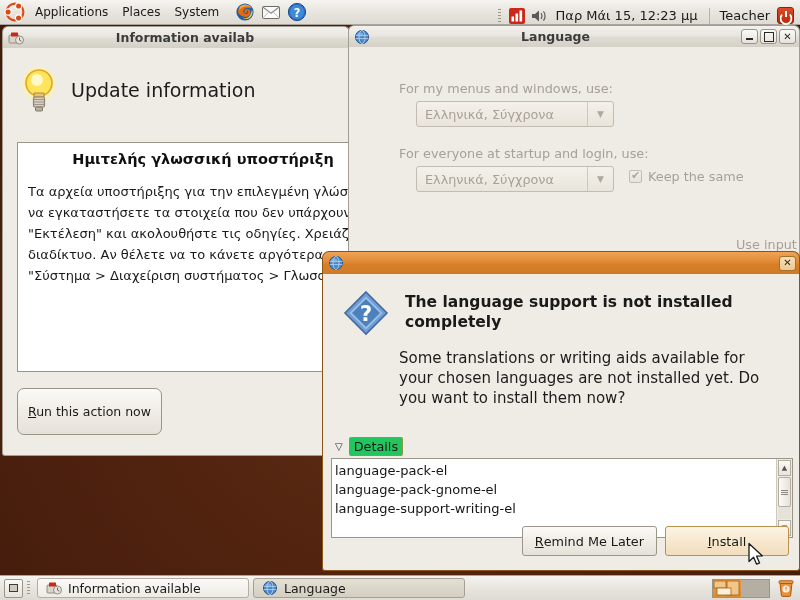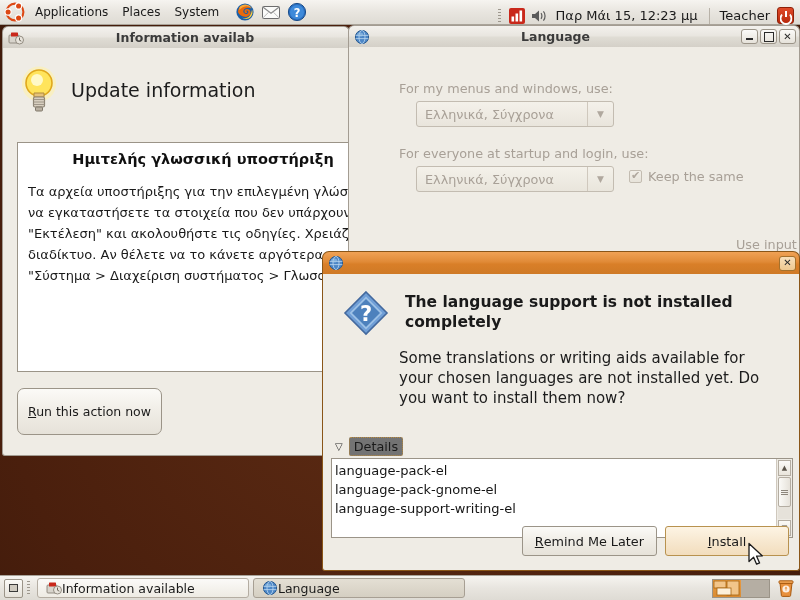--- a/index.html
+++ b/index.html
@@ -180,21 +180,21 @@
   #modal-body {
     padding: 12px 18px 0 76px; font-size: 15px; color: #1c1c1c; line-height: 20px;
   }
   #details-expander {
     position: absolute; left: 12px; top: 163px;
     display: flex; align-items: center; gap: 6px; cursor: default;
   }
   #details-tri { font-size: 10px; color: #2a2a2a; }
   #details-label {
     font-size: 12.8px; color: #1a1a1a; padding: 1px 4px;
-    border: 1px dotted #b98a3e; background: #737373; border-radius: 2px;
+    border: 1px dotted #b98a3e; background: #22c55e; border-radius: 2px;
   }
   #pkg-listview {
     position: absolute; left: 8px; top: 184px; width: 462px; height: 80px;
     background: #ffffff; border: 1px solid #9b9488;
     display: flex; overflow: hidden;
   }
   #pkg-list { flex: 1; padding: 2px 0 0 3px; overflow: hidden; }
   .pkg-item { font-size: 13px; color: #151515; line-height: 19px; white-space: nowrap; }
   #pkg-scrollbar {
     width: 16px; flex: none; border-left: 1px solid #cfc8bd;
@@ -248,21 +248,21 @@
     z-index: 50;
   }
   #show-desktop {
     width: 19px; height: 19px; flex: none;
     border: 1px solid #9b9488; border-radius: 2px;
     background: linear-gradient(to bottom, #fbfaf7, #e6e2da);
     display: flex; align-items: center; justify-content: center;
   }
   #show-desktop .inner { width: 9px; height: 8px; border: 1.5px solid #3a3a3a; background: #cfcac0; }
   .task-btn {
-    height: 20px; display: flex; align-items: center; 
+    height: 20px; display: flex; align-items: center; gap: 6px;
     padding: 0 8px; border: 1px solid #b4ada2; border-radius: 3px;
     font-size: 12.5px; color: #1a1a1a; white-space: nowrap; cursor: default;
   }
   .task-btn.inactive-t { background: linear-gradient(to bottom, #fbfaf8, #eeebe3); width: 212px; }
   .task-btn.active-t {
     background: linear-gradient(to bottom, #e4dfd4, #d5cfc2);
     border-color: #a79f93; width: 212px;
   }
   .task-icon { width: 16px; height: 16px; flex: none; position: relative; }
   #workspaces {

